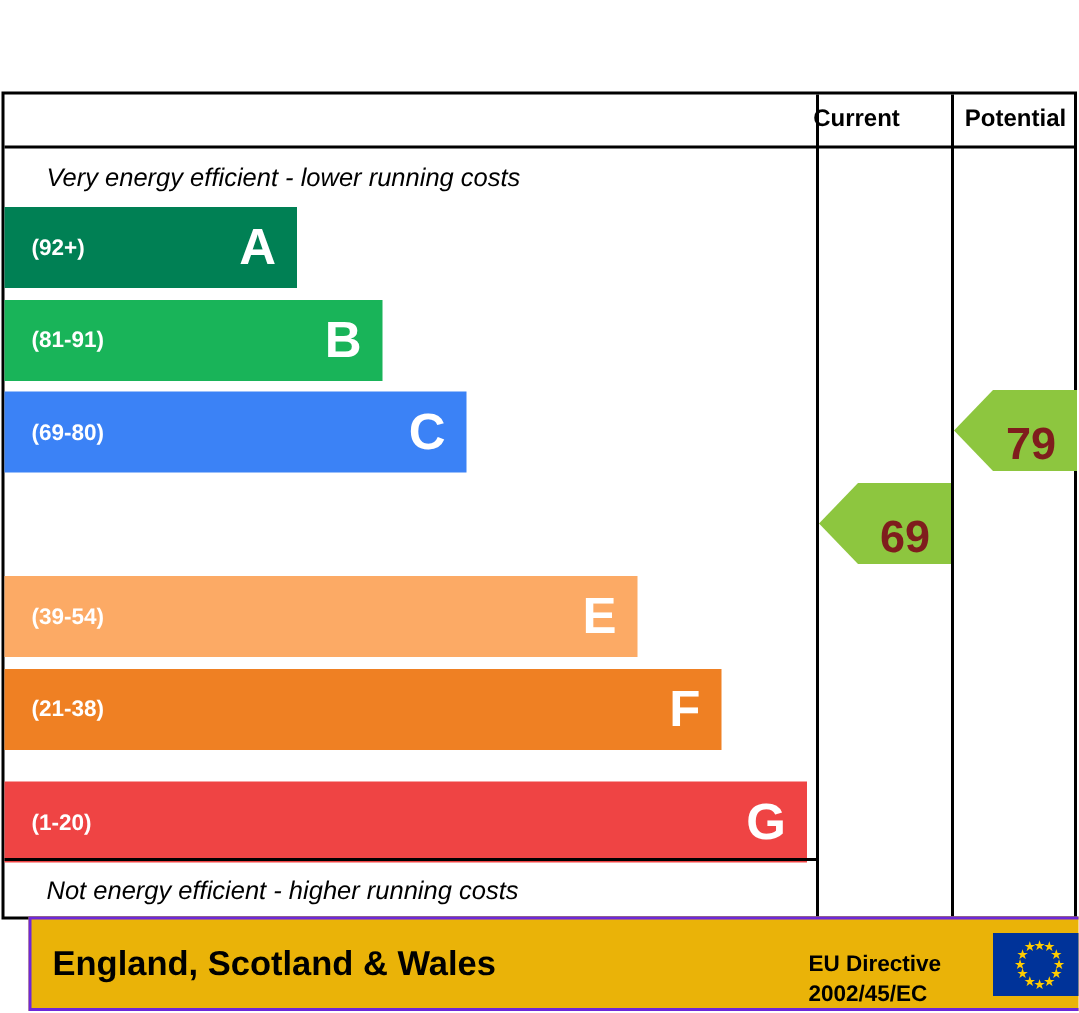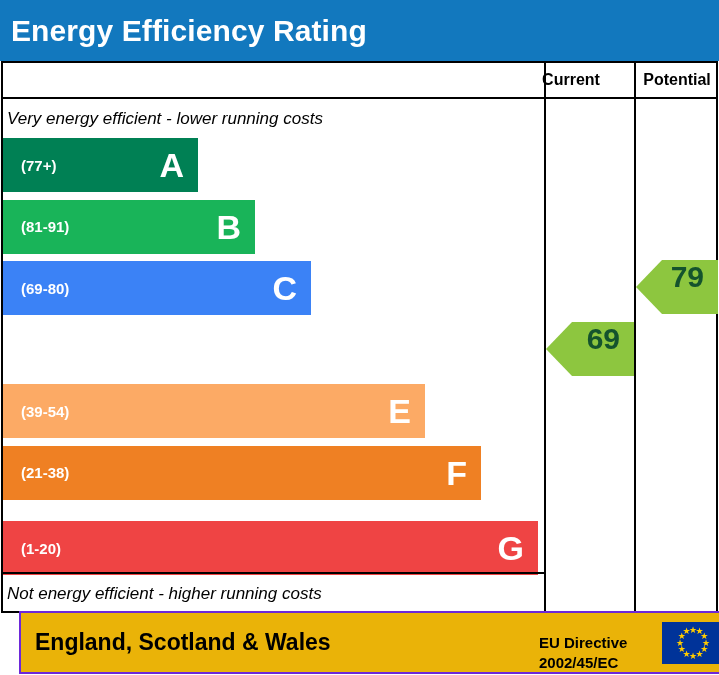--- a/index.html
+++ b/index.html
@@ -73,21 +73,21 @@
 
   
   .caption {
     position: absolute;
     left: 0; width: 541px;
     height: 39px;
     display: flex; align-items: center;
     font-size: 17px;
     font-style: italic;
     color: #000000;
-    padding-left: 4px;
+    padding-left: 28px;
   }
   .caption.top { top: 36px; }
   .caption.bottom { top: 509px; border-top: 2px solid #000000; height: 41px; font-style: italic; }
 
   
   .bands {
     position: absolute;
     left: 0; top: 75px;
     width: 541px; height: 434px;
   }
@@ -112,23 +112,23 @@
     font-size: 34px;
     font-weight: bold;
     line-height: 1;
   }
 
   
   .arrow {
     position: absolute;
     height: 54px;
     display: flex;
-    align-items: flex-start;
+    align-items: flex-end;
     justify-content: flex-end;
-    color: #14532d;
+    color: #7f1d1d;
     font-size: 30px;
     font-weight: bold;
     padding-right: 14px;
   }
   .arrow .tip {
     position: absolute;
     left: -26px; top: 0;
     width: 0; height: 0;
     border-top: 27px solid transparent;
     border-bottom: 27px solid transparent;
@@ -170,40 +170,37 @@
     line-height: 9px;
     width: 9px; height: 9px;
     text-align: center;
   }
 </style>
 </head>
 <body>
 
 <div id="epc">
 
-  <div class="titlebar">
-    <div class="title">Energy Efficiency Rating</div>
-  </div>
 
   <div class="frame">
 
     <div class="colhead">
       <div class="cell current">Current</div>
       <div class="cell potential">Potential</div>
     </div>
 
     <div class="vsep v1"></div>
     <div class="vsep v2"></div>
 
     <div class="caption top">Very energy efficient - lower running costs</div>
 
     <div class="bands">
 
     <div class="band" style="top: 0px; width: 195px; background: rgb(0, 128, 84);">
-          <span class="range">(77+)</span>
+          <span class="range">(92+)</span>
           <span class="letter">A</span>
         </div>
         <div class="band" style="top: 61.5px; width: 252px; background: rgb(25, 180, 89);">
           <span class="range">(81-91)</span>
           <span class="letter">B</span>
         </div>
         <div class="band" style="top: 123px; width: 308px; background: #3b82f6;">
           <span class="range">(69-80)</span>
           <span class="letter">C</span>
         </div>

